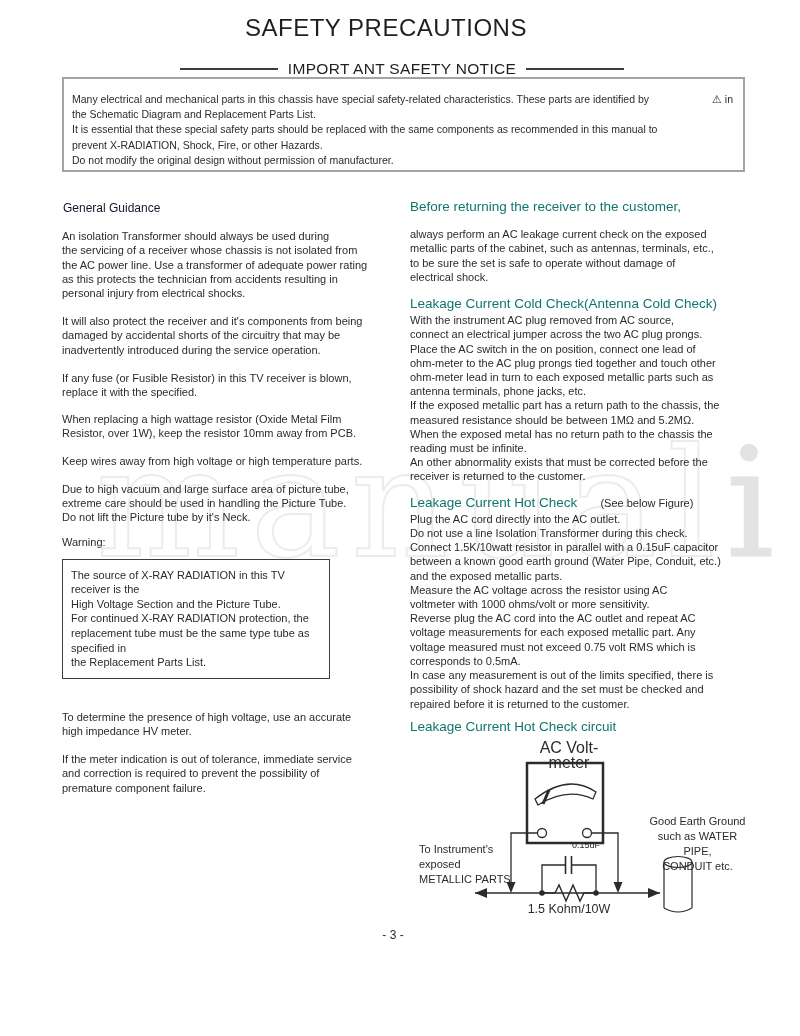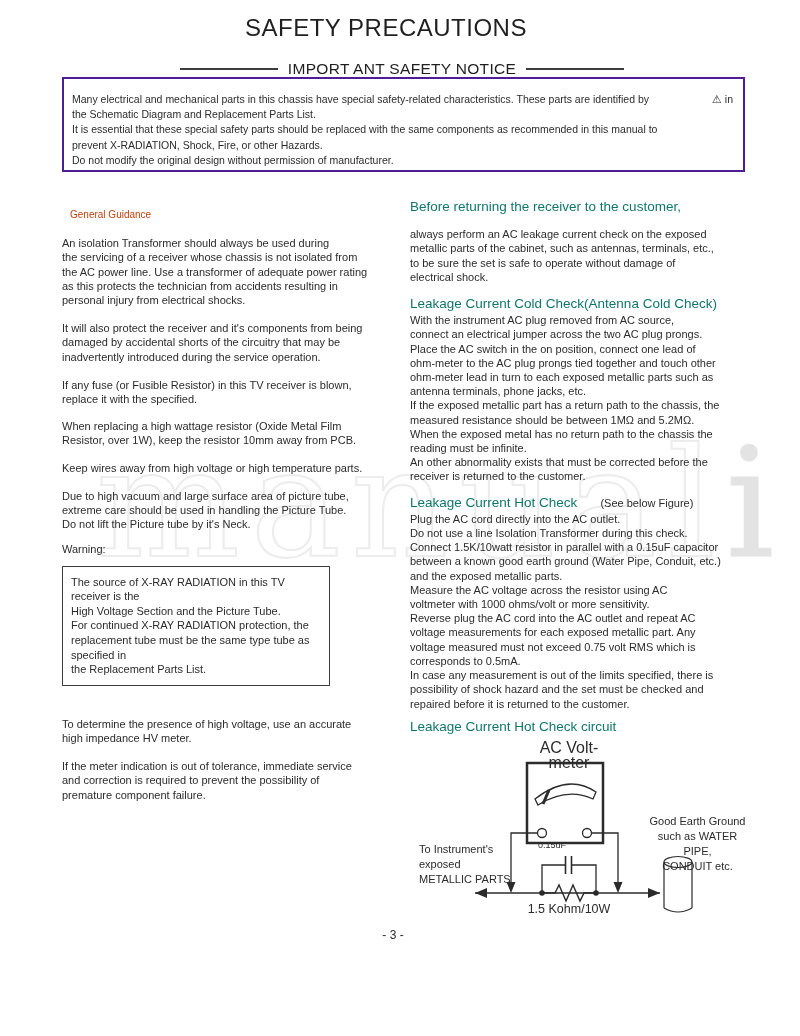--- a/index.html
+++ b/index.html
@@ -21,31 +21,31 @@
   .doc-title{position:absolute;top:14px;left:0;width:100%;text-align:center;
              transform:translateX(-14px);font-size:24px;letter-spacing:.5px;color:#1f1f1f;}
 
   
   .notice-heading{position:absolute;top:60px;left:0;width:100%;display:flex;
                   align-items:center;justify-content:center;gap:10px;
                   font-size:15.5px;color:#1f1f1f;letter-spacing:.3px;z-index:2;
                   transform:translateX(2px);}
   .notice-heading .rule{width:98px;height:2px;background:#3c3c3c;}
   .notice-box{position:absolute;left:62px;top:77px;width:683px;height:95px;
-              border:2px solid #4c1d95;padding:13px 10px 0 8px;
+              border:2px solid #a3a3a3;padding:13px 10px 0 8px;
               font-size:10.5px;line-height:15.2px;}
   .notice-line1{display:flex;justify-content:space-between;align-items:baseline;}
   .warn-tag{white-space:nowrap;font-size:10.5px;}
   .warn-tag .tri{font-family:"DejaVu Sans",sans-serif;font-size:11px;}
 
   
   .col{position:absolute;top:200px;font-size:11px;line-height:14.2px;}
   .col-left{left:62px;width:342px;}
   .col-right{left:410px;width:340px;}
-  .col h2{font-size:10px;font-weight:400;color:#c2410c;margin:8px;}
+  .col h2{font-size:12px;font-weight:400;color:#0f172a;margin:1px;}
   .col h3{font-size:13.5px;font-weight:400;color:#0f766e;margin:0;display:inline-block;}
   .col p{margin:0;}
 
   .gg-h{margin-bottom:14px !important;}
   .mb14{margin-bottom:14px !important;}
   .mb13{margin-bottom:13px !important;}
   .mb12{margin-bottom:12px !important;}
   .mb11{margin-bottom:11px !important;}
   .mb9{margin-bottom:9px !important;}
   .mb2{margin-bottom:2px !important;}
@@ -54,21 +54,21 @@
                margin-bottom:31px;}
   .kv-small{font-size:10px;line-height:14px;margin:1px 0 2px 0 !important;}
   .hot-row{margin-bottom:2px;}
   .hot-note{font-size:11px;margin-left:20px;}
 
   
   .circuit{position:absolute;left:405px;top:735px;width:345px;height:200px;}
   .circuit svg{position:absolute;left:0;top:0;}
   .fig-label{position:absolute;font-size:11px;line-height:15px;}
   .meter-label{left:118px;top:5px;width:92px;text-align:center;font-size:16px;}
-  .cap-label{left:133px;top:103px;width:62px;text-align:left;font-size:9px;}
+  .cap-label{left:133px;top:103px;width:62px;text-align:right;font-size:9px;}
   .res-label{left:103px;top:167px;width:122px;text-align:center;font-size:12.5px;}
   .left-label{left:14px;top:107px;}
   .right-label{left:240px;top:79px;text-align:center;}
 
   .page-num{position:absolute;left:348px;top:928px;width:90px;text-align:center;font-size:12px;}
 </style>
 </head>
 <body>
 
 <div class="page">

